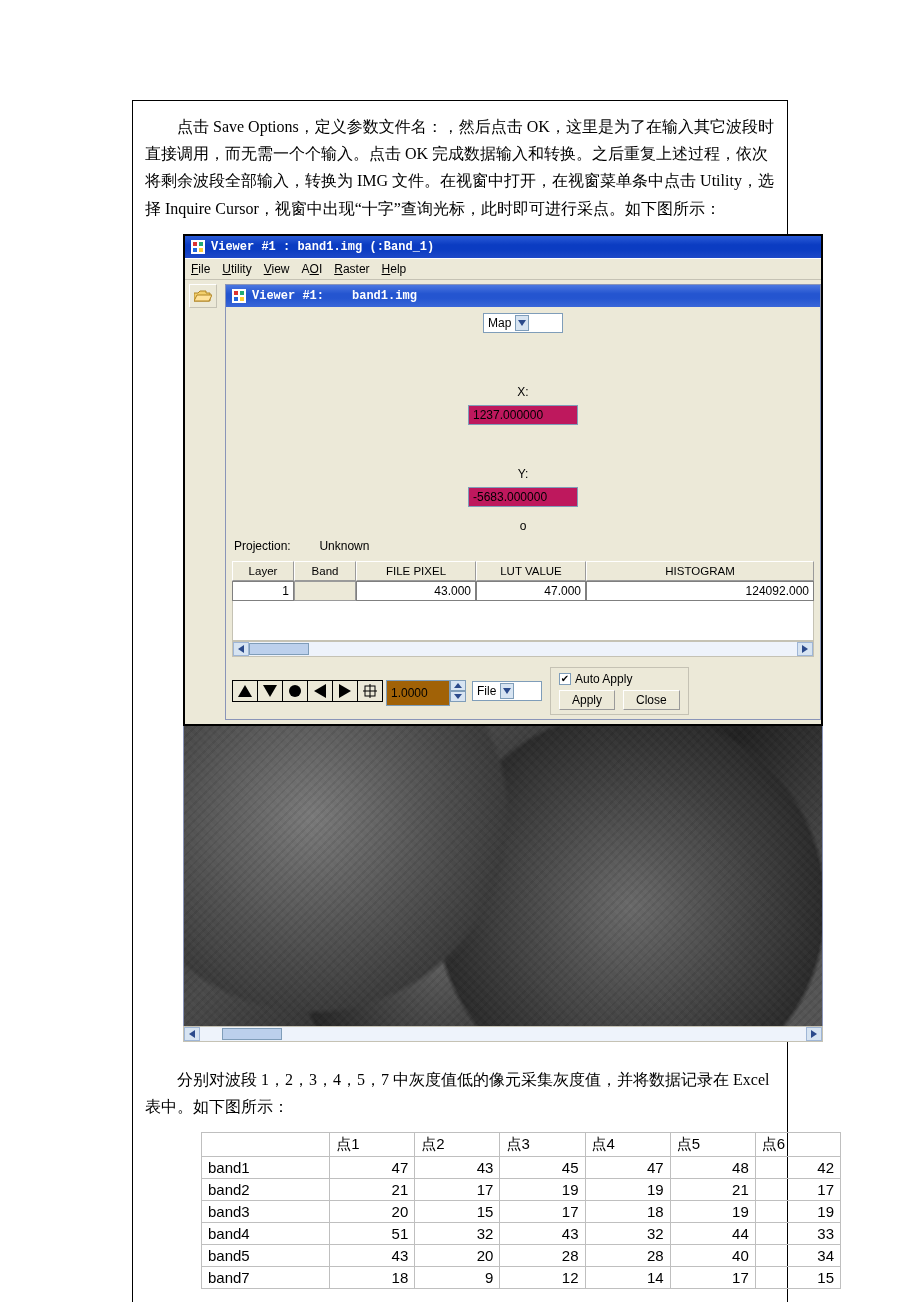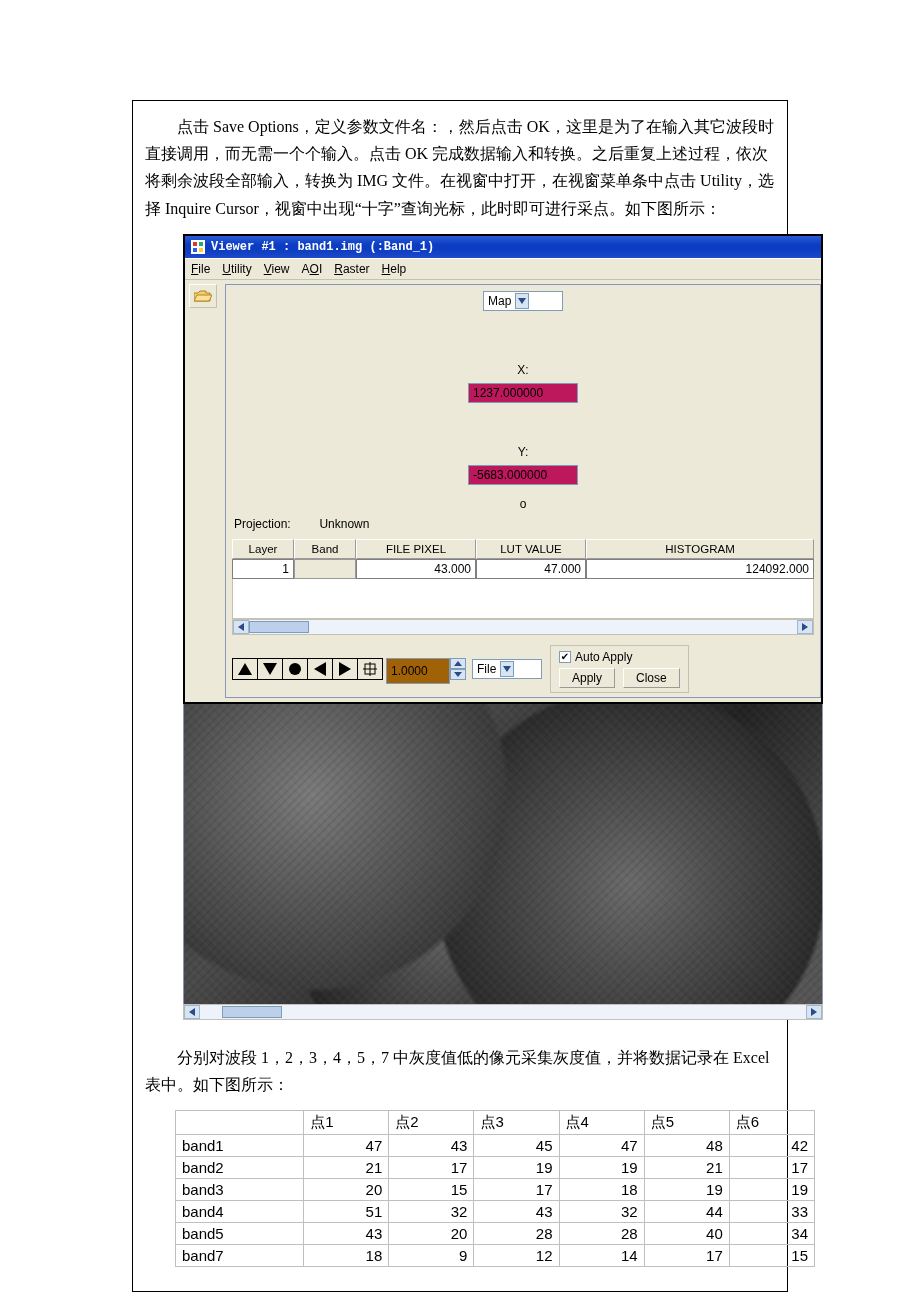--- a/index.html
+++ b/index.html
@@ -211,21 +211,21 @@
     position:absolute; inset:0;
     background:
       repeating-linear-gradient(45deg, rgba(255,255,255,0.02) 0 3px, transparent 3px 7px),
       repeating-linear-gradient(-45deg, rgba(0,0,0,0.08) 0 2px, transparent 2px 6px);
   }
   .outer-hscroll { width:640px; margin-left:38px; }
 
   
   .xls {
     border-collapse: collapse;
-    margin: 8px 0 0 30px;
+    margin: 8px 0 0 56px;
     width: 640px;
     font-family: "SimSun", Arial, sans-serif;
     font-size: 15px;
   }
   .xls th, .xls td {
     border: 1px solid #bfbfbf;
     padding: 2px 6px;
     height: 22px;
   }
   .xls td.num { text-align: right; }
@@ -265,20 +265,34 @@
     <div class="client">
       <div class="client-row">
         <div class="open-btn">
           <svg width="18" height="14">
             <polygon points="0,4 4,4 6,2 12,2 12,4 16,4 16,12 0,12" fill="#f2cf6c" stroke="#b08423"></polygon>
             <polygon points="3,6 18,6 15,12 0,12" fill="#ffe29a" stroke="#b08423"></polygon>
           </svg>
         </div>
 
         <div class="win-inner">
+          <div class="titlebar">
+            <span class="logo">
+              <svg width="14" height="14">
+                  <rect width="14" height="14" fill="#fff"></rect>
+                  <rect x="2" y="2" width="4" height="4" fill="#d33"></rect>
+                  <rect x="8" y="2" width="4" height="4" fill="#2a7"></rect>
+                  <rect x="2" y="8" width="4" height="4" fill="#26d"></rect>
+                  <rect x="8" y="8" width="4" height="4" fill="#fc3"></rect>
+                </svg>
+            </span>
+            <span>Viewer #1:</span>
+            <span style="width:28px"></span>
+            <span>band1.img</span>
+          </div>
           <div class="inner-body">
             <div class="coord-row">
               <span class="win-select" style="width:80px">
                 <span>Map</span>
                 <span class="dd">
                   <svg class="tri" width="8" height="6">
                       <polygon points="0,0 8,0 4,6" fill="#2b4a8b"></polygon>
                     </svg>
                 </span>
               </span>

